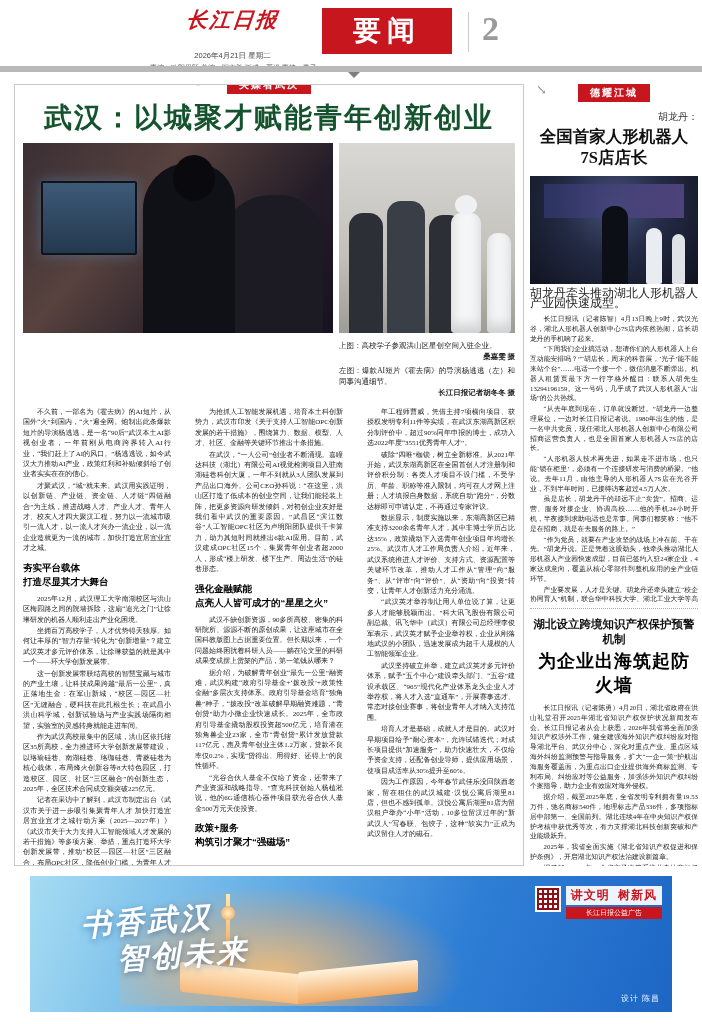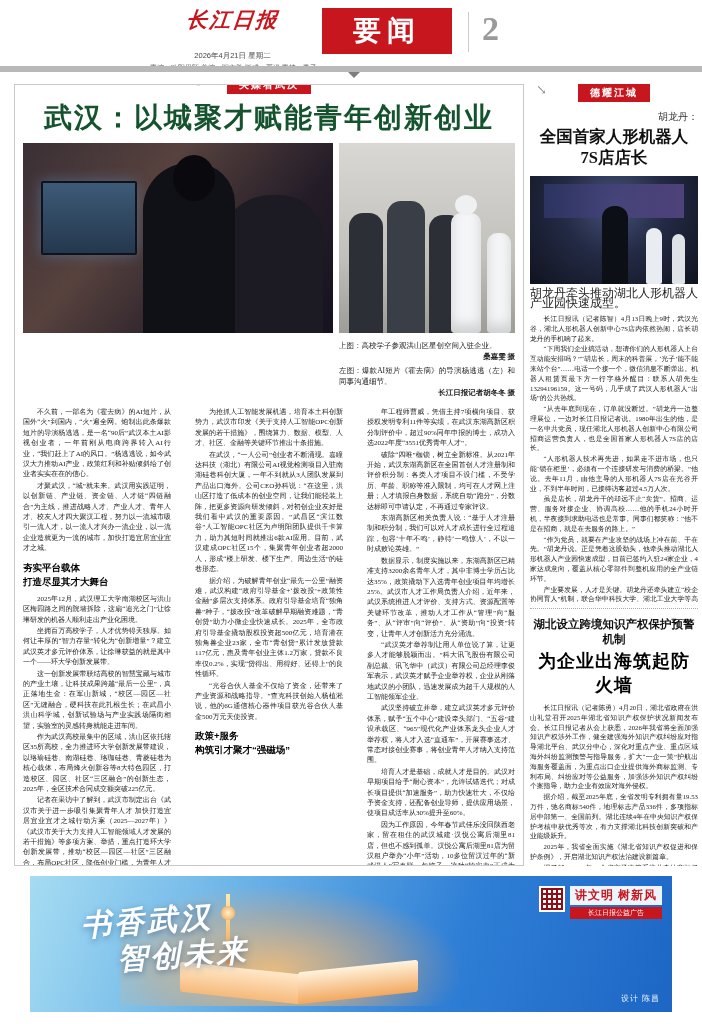--- a/index.html
+++ b/index.html
@@ -96,21 +96,21 @@
   .slogan{position:absolute;left:52px;top:26px;color:#fff;font-weight:bold;font-style:italic;
           font-size:30px;line-height:36px;letter-spacing:3px;text-shadow:0 2px 6px rgba(20,60,120,.5);
           transform:rotate(-4deg);}
   .psa-badge{position:absolute;right:10px;top:10px;display:flex;align-items:flex-start;gap:5px;}
   .qr{width:26px;height:26px;background:#fff;padding:2px;}
   .qr-inner{width:22px;height:22px;
      background-image:repeating-linear-gradient(0deg,#8c1016 0 2px,transparent 2px 5px),
                       repeating-linear-gradient(90deg,#8c1016 0 2px,transparent 2px 5px);
      background-color:#fff;}
   .psa-text .l1{color:#c8161e;background:rgba(255,255,255,.92);font-weight:bold;font-size:12px;
-     padding:1px 5px;font-family:Liberation Serif, serif;letter-spacing:1px;}
+     padding:1px 5px;font-family:Liberation Mono, monospace;letter-spacing:1px;}
   .psa-text .l2{color:#fff;background:#c8161e;font-size:7px;padding:1px 5px;margin-top:2px;
      font-family:"Liberation Sans",sans-serif;text-align:center;}
   .banner-credit{position:absolute;right:12px;bottom:8px;color:#e8f2fb;font-size:8px;letter-spacing:1px;}
 </style>
 </head>
 <body>
 
 <div class="page">
 
   <div class="header">
@@ -173,29 +173,31 @@
 打造尽显其才大舞台</h4>
           <p class="para">2025年12月，武汉理工大学南湖校区与洪山区梅园路之间的院墙拆除，这扇“追光之门”让徐琳研发的机器人顺利走出产业化困境。</p>
           <p class="para">坐拥百万高校学子，人才优势得天独厚。如何让丰厚的“智力存量”转化为“创新增量”？建立武汉英才多元评价体系，让徐琳获益的就是其中一个——环大学创新发展带。</p>
           <p class="para">这一创新发展带联结高校的智慧宝藏与城市的产业土壤，让科技成果跨越“最后一公里”，真正落地生金：在军山新城，“校区—园区—社区”无缝融合，硬科技在此扎根生长；在武昌小洪山科学城，创新试验场与产业实践场隔街相望，实验室的灵感转身就能走进车间。</p>
           <p class="para">作为武汉高校最集中的区域，洪山区依托辖区35所高校，全力推进环大学创新发展带建设，以珞瑜硅巷、南湖硅巷、珞珈硅巷、青菱硅巷为核心载体，布局烽火创新谷等8大特色园区，打造校区、园区、社区“三区融合”的创新生态，2025年，全区技术合同成交额突破225亿元。</p>
           <p class="para">记者在采访中了解到，武汉市制定出台《武汉市关于进一步吸引集聚青年人才 加快打造宜居宜业宜才之城行动方案（2025—2027年）》《武汉市关于大力支持人工智能领域人才发展的若干措施》等多项方案、举措，重点打造环大学创新发展带，推动“校区—园区—社区”三区融合，布局OPC社区，降低创业门槛，为青年人才提供创新创业大舞台。</p>
         </div>
       <div class="col">
           <p class="para">为抢抓人工智能发展机遇，培育本土科创新势力，武汉市印发《关于支持人工智能OPC创新发展的若干措施》，围绕算力、数据、模型、人才、社区、金融等关键环节推出十条措施。</p>
           <p class="para">在武汉，“一人公司”创业者不断涌现。嘉瞳达科技（湖北）有限公司AI视觉检测项目入驻南湖硅巷科创大厦，一年不到就从3人团队发展到产品出口海外。公司CEO孙科说：“在这里，洪山区打造了低成本的创业空间，让我们能轻装上阵，把更多资源向研发倾斜，对初创企业友好是我们看中武汉的重要原因。”武昌区“滨江数谷”人工智能OPC社区为卢明阳团队提供千卡算力，助力其短时间就推出6款AI应用。目前，武汉建成OPC社区15个，集聚青年创业者超2000人，形成“楼上研发、楼下生产、周边生活”的硅巷形态。</p>
+          <h4 class="sub-head">强化金融赋能
+点亮人人皆可成才的“星星之火”</h4>
+          <p class="para">武汉不缺创新资源，90多所高校、密集的科研院所、源源不断的原创成果，让这座城市在全国科教版图上占据重要位置。但长期以来，一个问题始终困扰着科研人员——躺在论文里的科研成果变成摆上货架的产品，第一笔钱从哪来？</p>
           <p class="para">据介绍，为破解青年创业“最先一公里”融资难，武汉构建“政府引导基金+‘拨改投’+政策性金融”多层次支持体系。政府引导基金培育“独角兽”种子，“拨改投”改革破解早期融资难题，“青创贷”助力小微企业快速成长。2025年，全市政府引导基金撬动股权投资超500亿元，培育潜在独角兽企业23家，全市“青创贷”累计发放贷款117亿元，惠及青年创业主体1.2万家，贷款不良率仅0.2%，实现“贷得出、用得好、还得上”的良性循环。</p>
           <p class="para">“光谷合伙人基金不仅给了资金，还带来了产业资源和战略指导。”查克科技创始人杨植淞说，他的6G通信核心器件项目获光谷合伙人基金500万元天使投资。</p>
           <h4 class="sub-head">政策+服务
 构筑引才聚才“强磁场”</h4>
         </div>
       <div class="col">
           <p class="para">年工程师曹威，凭借主持7项横向项目、获授权发明专利11件等实绩，在武汉东湖高新区积分制评价中，超过90%同年申报的博士，成功入选2022年度“3551优秀青年人才”。</p>
           <p class="para">破除“四唯”枷锁，树立全新标准。从2021年开始，武汉东湖高新区在全国首创人才注册制和评价积分制：各类人才项目不设门槛，不受学历、年龄、职称等准入限制，均可在人才网上注册；人才填报自身数据，系统自动“跑分”，分数达标即可申请认定，不再通过专家评议。</p>
-          <p class="para">东湖高新区相关负责人说：“基于人才注册制和积分制，我们可以对人才成长进行全过程追踪，包容‘十年不鸣’，静待‘一鸣惊人’，不以一时成败论英雄。”</p>
           <p class="para">数据显示，制度实施以来，东湖高新区已精准支持3200余名青年人才，其中非博士学历占比达35%，政策撬动下入选青年创业项目年均增长25%。武汉市人才工作局负责人介绍，近年来，武汉系统推进人才评价、支持方式、资源配置等关键环节改革，推动人才工作从“管理”向“服务”、从“评审”向“评价”、从“资助”向“投资”转变，让青年人才创新活力充分涌流。</p>
           <p class="para">“武汉英才举荐制让用人单位说了算，让更多人才能够脱颖而出。”科大讯飞股份有限公司副总裁、讯飞华中（武汉）有限公司总经理李俊军表示，武汉英才赋予企业举荐权，企业从刚落地武汉的小团队，迅速发展成为超千人规模的人工智能领军企业。</p>
           <p class="para">武汉坚持破立并举，建立武汉英才多元评价体系，赋予“五个中心”建设牵头部门、“五谷”建设承载区、“965”现代化产业体系龙头企业人才举荐权，将人才入选“直通车”，开展赛事选才、常态对接创业赛事，将创业青年人才纳入支持范围。</p>
           <p class="para">培育人才是基础，成就人才是目的。武汉对早期项目给予“耐心资本”，允许试错迭代；对成长项目提供“加速服务”，助力快速壮大，不仅给予资金支持，还配备创业导师，提供应用场景，使项目成活率从30%提升至60%。</p>
           <p class="para">因为工作原因，今年春节武佳乐没回陕西老家，留在租住的武汉城建·汉悦公寓后湖里81店，但也不感到孤单。汉悦公寓后湖里81店为留汉租户举办“小年”活动，10多位留汉过年的“新武汉人”写春联、包饺子，这种“软实力”正成为武汉留住人才的磁石。</p>
         </div>
     </div>
   </div>
 
   <div class="right-col">

